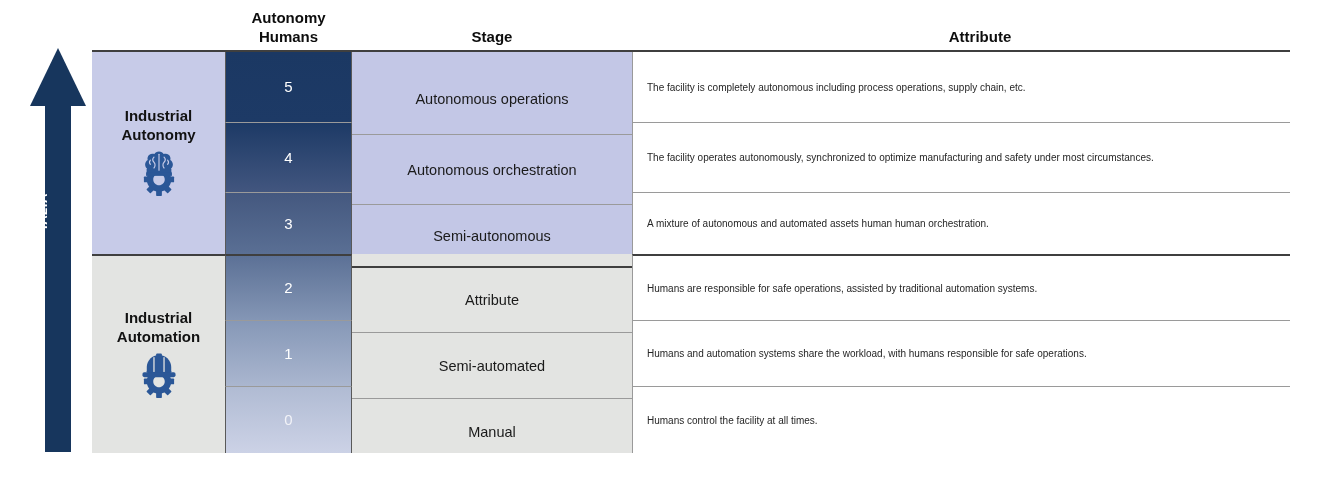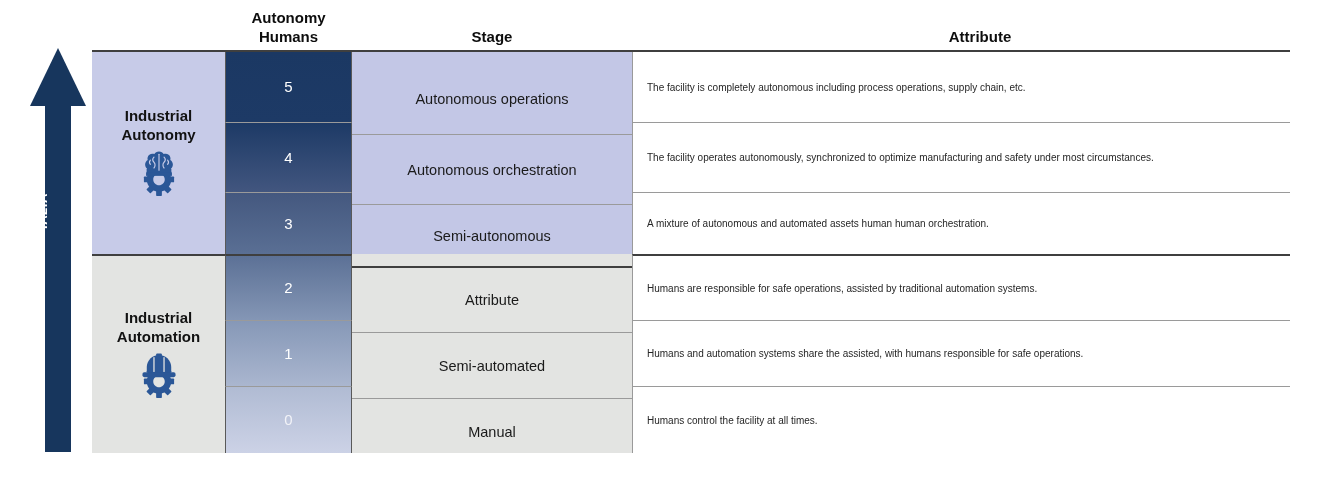--- a/index.html
+++ b/index.html
@@ -338,21 +338,21 @@
     </div>
 
     <div class="row r4">
       <div class="cell c-level lv1 sep-thin">
         <span class="level-num">1</span>
       </div>
       <div class="cell c-stage sep-thin">
         <span class="stage-text">Semi-automated</span>
       </div>
       <div class="cell c-attr bg-white sep-thin">
-        <span class="attr-text">Humans and automation systems share the assisted, with humans responsible for safe operations.</span>
+        <span class="attr-text">Humans and automation systems share the workload, with humans responsible for safe operations.</span>
       </div>
     </div>
 
     <div class="row r5">
       <div class="cell c-level lv0 sep-thin">
         <span class="level-num faint">0</span>
       </div>
       <div class="cell c-stage sep-thin">
         <span class="stage-text">Manual</span>
       </div>

